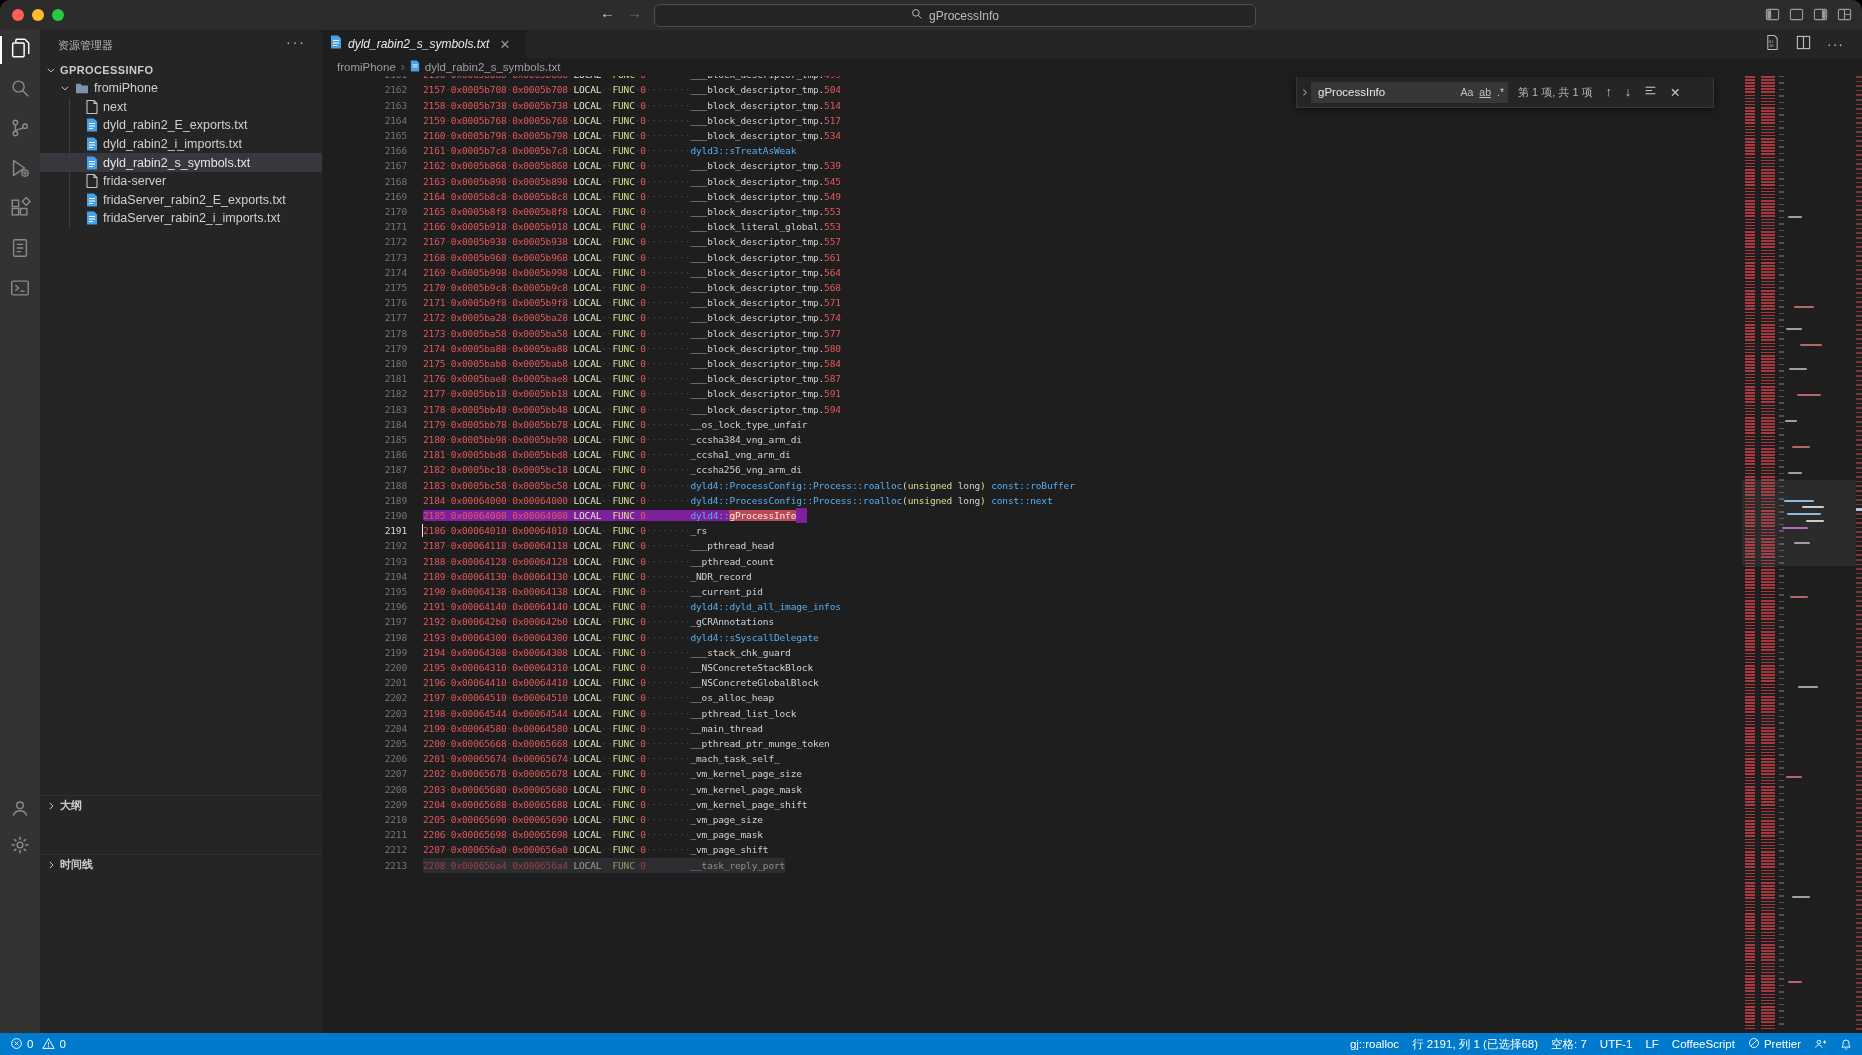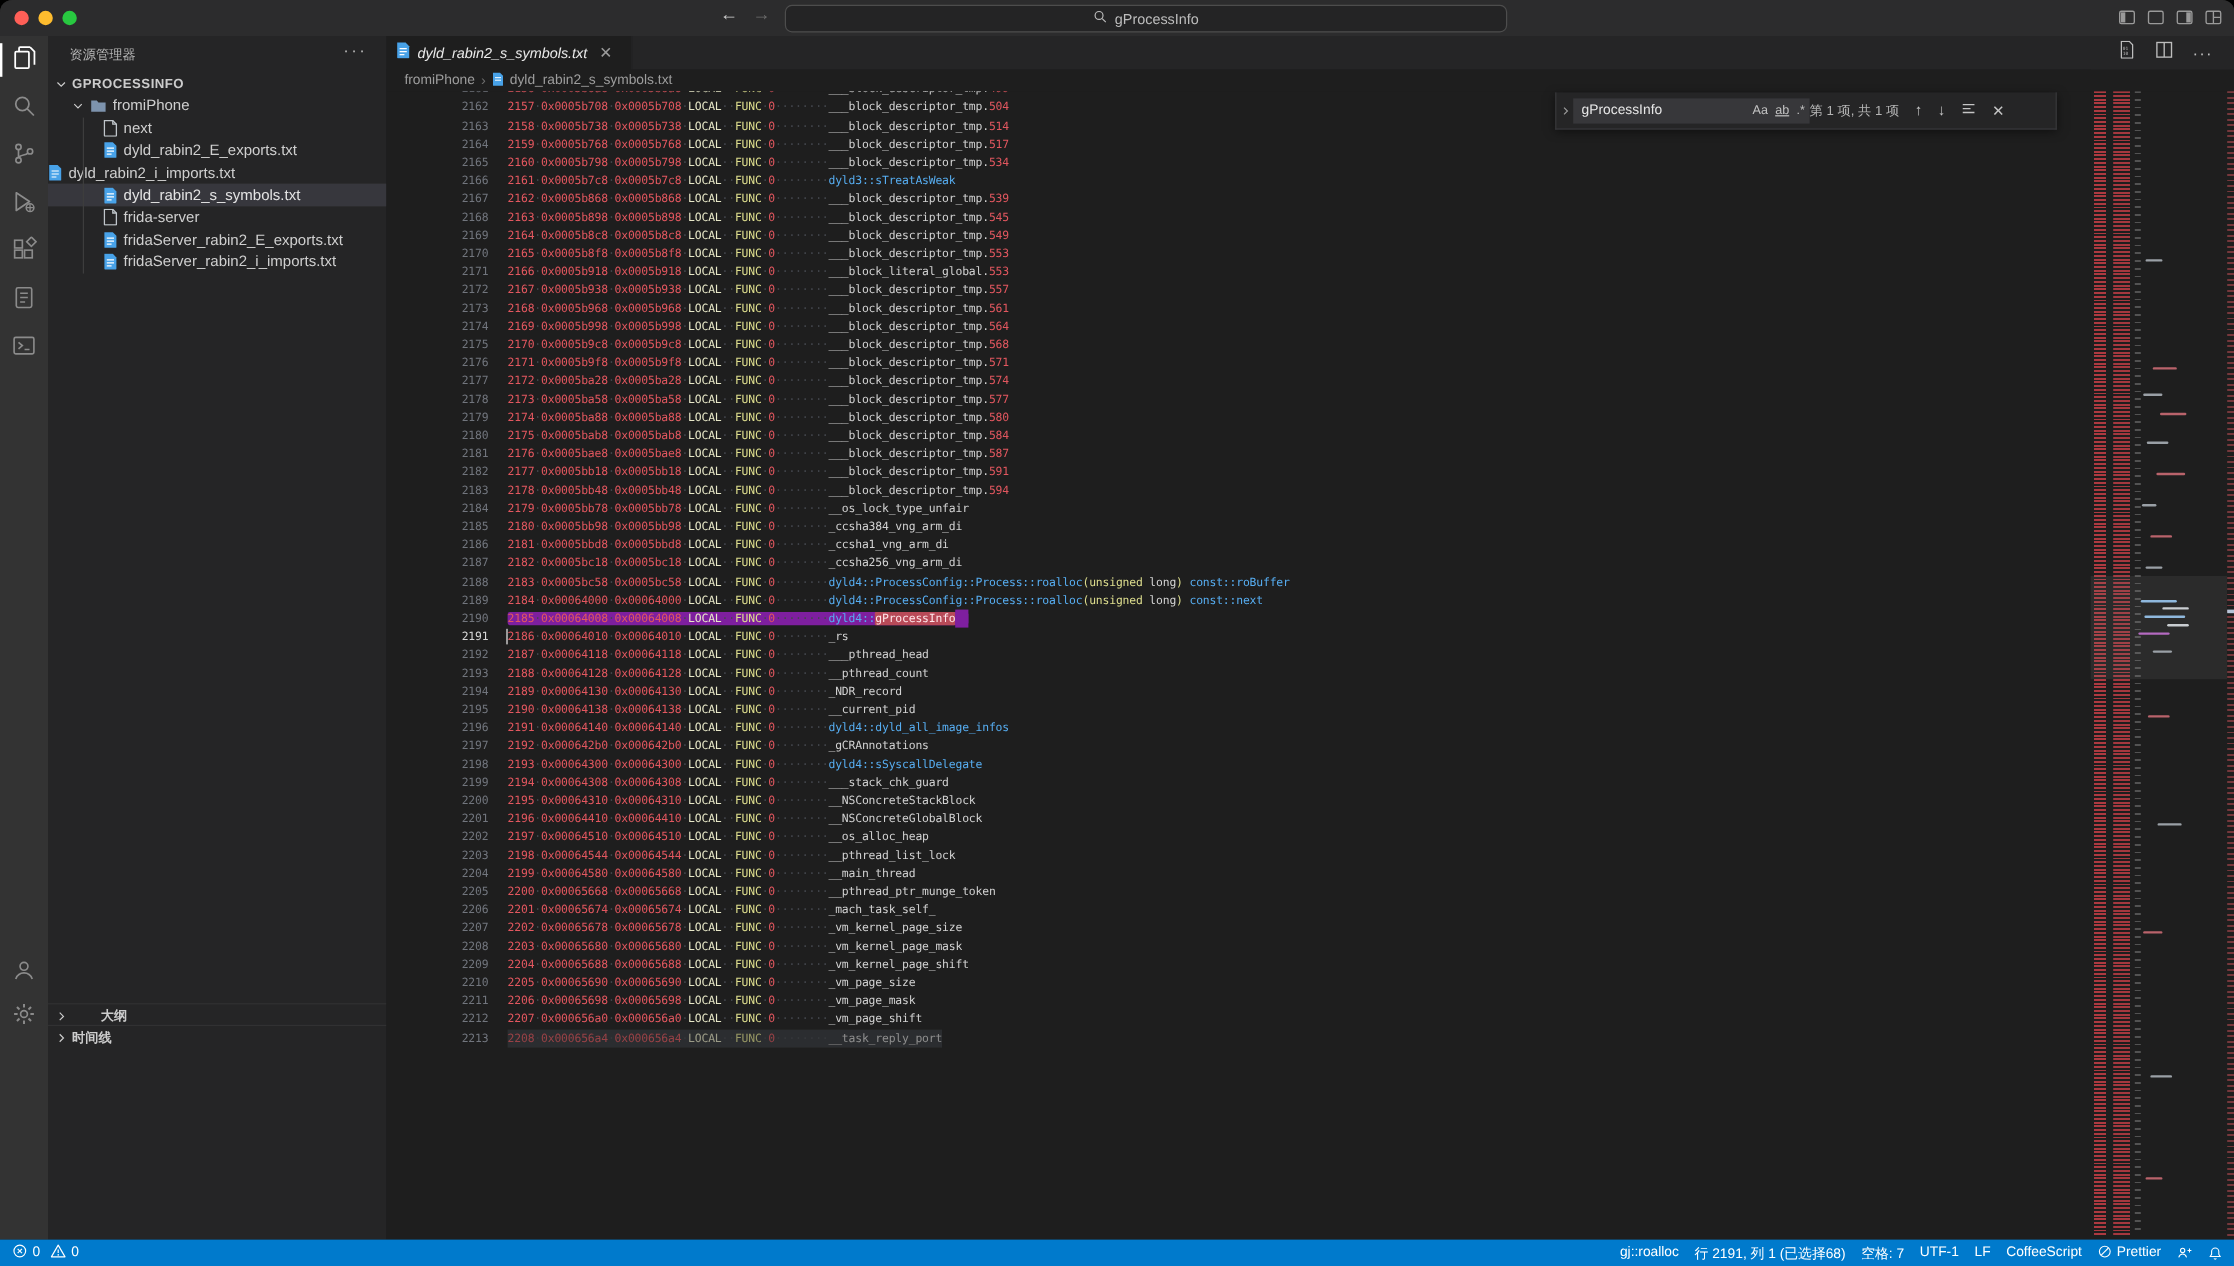--- a/index.html
+++ b/index.html
@@ -60,21 +60,21 @@
   .dim{background:#34373b;opacity:0.62;}
   .caret{position:absolute;left:100px;top:1px;width:1.3px;height:13px;background:#eee;}
 
   
   .findwidget{position:absolute;left:1296px;top:77px;width:416px;height:30px;background:#252526;border:1px solid #37373a;border-top:none;box-shadow:0 2px 8px rgba(0,0,0,.5);display:flex;align-items:center;z-index:5;}
   .fw-grip{width:14px;height:100%;display:flex;align-items:center;justify-content:center;color:#9a9a9a;}
   .fw-input{width:186px;height:21px;background:#37373a;border:none;display:flex;align-items:center;padding:0 4px 0 7px;}
   .fw-input input{flex:1;min-width:0;background:transparent;border:none;outline:none;color:#e6e6e6;font-size:11.5px;font-family:"Liberation Sans",sans-serif;padding:0;}
   .fw-toggle{color:#c2c2c2;font-size:10.5px;margin-left:6px;}
   .fw-toggle.word{text-decoration:underline;}
-  .fw-count{color:#b5b5b5;font-size:11px;white-space:nowrap;}
+  .fw-count{color:#b5b5b5;font-size:11px;margin-left:10px;white-space:nowrap;}
   .fw-btn{color:#c5c5c5;font-size:12.5px;margin-left:13px;}
 
   
   .minimap{position:absolute;left:1742px;top:76px;width:114px;height:954px;background:#1e1e1e;overflow:hidden;}
   .mm-col{position:absolute;top:0;height:100%;}
   .mm-col1{left:3px;width:10px;background:repeating-linear-gradient(to bottom,rgba(199,62,70,.85) 0 1.6px,rgba(0,0,0,0) 1.6px 3.1px);}
   .mm-col2{left:19px;width:14px;background:repeating-linear-gradient(to bottom,rgba(199,62,70,.8) 0 1.6px,rgba(0,0,0,0) 1.6px 3.1px);}
   .mm-col3{left:37px;width:5px;background:repeating-linear-gradient(to bottom,rgba(180,180,180,.35) 0 1.4px,rgba(0,0,0,0) 1.4px 6.4px);}
   .mm-slider{position:absolute;left:0;width:100%;top:404px;height:86px;background:rgba(130,130,130,.13);}
   .mm-mark{position:absolute;height:2px;border-radius:1px;}
@@ -252,21 +252,21 @@
           <span class="icon">
             <svg width="12" height="14" viewBox="0 0 12 14">
               <path d="M1 .5h7l3 3V13a.5.5 0 0 1-.5.5h-9A.5.5 0 0 1 1 13z" fill="#48a2e8"></path>
               <line x1="3" y1="5.5" x2="9" y2="5.5" stroke="#fff" stroke-width="1"></line>
               <line x1="3" y1="8" x2="9" y2="8" stroke="#fff" stroke-width="1"></line>
               <line x1="3" y1="10.5" x2="7" y2="10.5" stroke="#fff" stroke-width="1"></line>
             </svg>
           </span>
           <span>dyld_rabin2_E_exports.txt</span>
         </div>
-        <div class="trow" style="">
+        <div class="trow" style="padding-left: 46px;">
           <span class="icon">
             <svg width="12" height="14" viewBox="0 0 12 14">
               <path d="M1 .5h7l3 3V13a.5.5 0 0 1-.5.5h-9A.5.5 0 0 1 1 13z" fill="#48a2e8"></path>
               <line x1="3" y1="5.5" x2="9" y2="5.5" stroke="#fff" stroke-width="1"></line>
               <line x1="3" y1="8" x2="9" y2="8" stroke="#fff" stroke-width="1"></line>
               <line x1="3" y1="10.5" x2="7" y2="10.5" stroke="#fff" stroke-width="1"></line>
             </svg>
           </span>
           <span>dyld_rabin2_i_imports.txt</span>
         </div>
@@ -307,21 +307,21 @@
               <path d="M1 .5h7l3 3V13a.5.5 0 0 1-.5.5h-9A.5.5 0 0 1 1 13z" fill="#48a2e8"></path>
               <line x1="3" y1="5.5" x2="9" y2="5.5" stroke="#fff" stroke-width="1"></line>
               <line x1="3" y1="8" x2="9" y2="8" stroke="#fff" stroke-width="1"></line>
               <line x1="3" y1="10.5" x2="7" y2="10.5" stroke="#fff" stroke-width="1"></line>
             </svg>
           </span>
           <span>fridaServer_rabin2_i_imports.txt</span>
         </div>
       </div>
     <div class="guide"></div>
-    <div class="sb-section sb-bottomsec" style="top:806px;gap:24px;">
+    <div class="sb-section sb-bottomsec" style="top:765px;">
       <span class="sb-chev">
           <svg width="10" height="10" viewBox="0 0 16 16">
             <polyline points="6,3 11,8 6,13" fill="none" stroke="#cccccc" stroke-width="1.6"></polyline>
           </svg>
         </span>
       <span>大纲</span>
     </div>
     <div class="sb-section sb-bottomsec" style="top:824px;text-align:center;">
       <span class="sb-chev">
           <svg width="10" height="10" viewBox="0 0 16 16">

